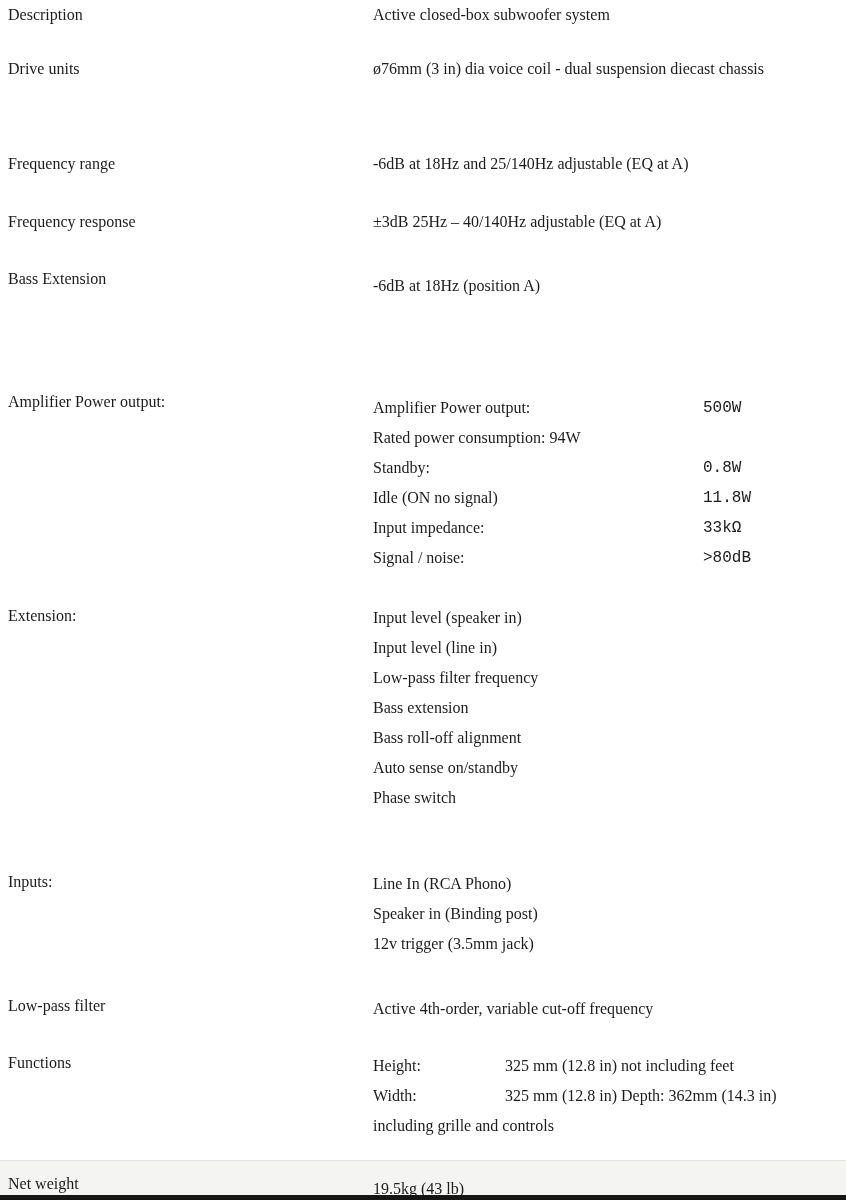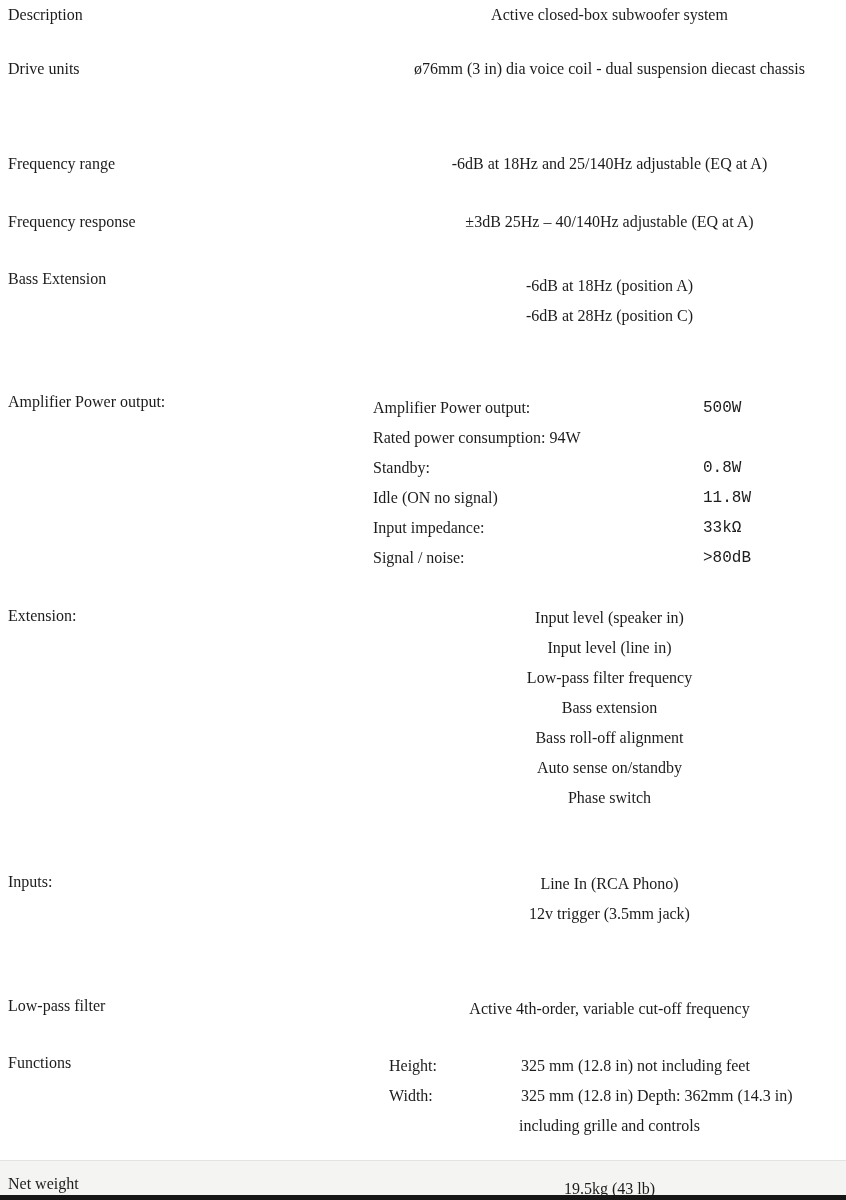--- a/index.html
+++ b/index.html
@@ -21,25 +21,25 @@
     top: 0;
     line-height: 30px;
     white-space: nowrap;
   }
   .spec-row .values {
     position: absolute;
     left: 373px;
     top: 0;
     width: 473px;
   }
-  .vline { height: 30px; line-height: 30px; white-space: nowrap; text-align: center; }
+  .vline { height: 30px; line-height: 30px; white-space: nowrap; }
   .pair { position: relative; height: 30px; line-height: 30px; white-space: nowrap; }
   .pair .pname { position: absolute; left: 0; }
   .pair .pval  { position: absolute; left: 330px; font-family: Liberation Mono, monospace; }
-  .dimrow { height: 30px; line-height: 30px; white-space: nowrap; margin-left: 16px; }
+  .dimrow { height: 30px; line-height: 30px; white-space: nowrap; }
   .dimname { display: inline-block; width: 132px; }
   .footer-band {
     position: absolute;
     left: 0; top: 1160px;
     width: 846px; height: 35px;
     background: #f4f4f2;
     border-top: 1px solid #e3e3e0;
     z-index: 0;
   }
   .footer-bar {
@@ -84,21 +84,20 @@
     <div class="label">Frequency response</div>
     <div class="values">
       <div class="vline">±3dB 25Hz – 40/140Hz adjustable (EQ at A)</div>
     </div>
   </div>
 
   <div class="spec-row" style="top:264px">
     <div class="label">Bass Extension</div>
     <div class="values" style="top:7px">
       <div class="vline">-6dB at 18Hz (position A)</div>
-      <div class="vline">-6dB at 28Hz (position C)</div>
     </div>
   </div>
 
   <div class="spec-row" style="top:387px">
     <div class="label">Amplifier Power output:</div>
     <div class="values" style="top:6px">
       <div class="pair">
         <span class="pname">Amplifier Power output:</span>
         <span class="pval">500W</span>
       </div>
@@ -135,20 +134,21 @@
       <div class="vline">Bass roll-off alignment</div>
       <div class="vline">Auto sense on/standby</div>
       <div class="vline">Phase switch</div>
     </div>
   </div>
 
   <div class="spec-row" style="top:867px">
     <div class="label">Inputs:</div>
     <div class="values" style="top:2px">
       <div class="vline">Line In (RCA Phono)</div>
+      <div class="vline">Speaker in (Binding post)</div>
       <div class="vline">12v trigger (3.5mm jack)</div>
     </div>
   </div>
 
   <div class="spec-row" style="top:991px">
     <div class="label">Low-pass filter</div>
     <div class="values" style="top:3px">
       <div class="vline">Active 4th-order, variable cut-off frequency</div>
     </div>
   </div>

